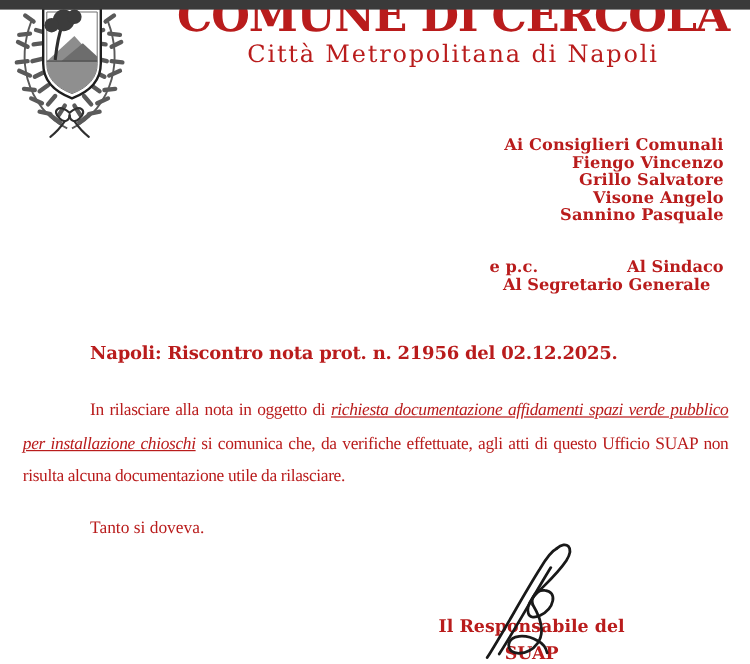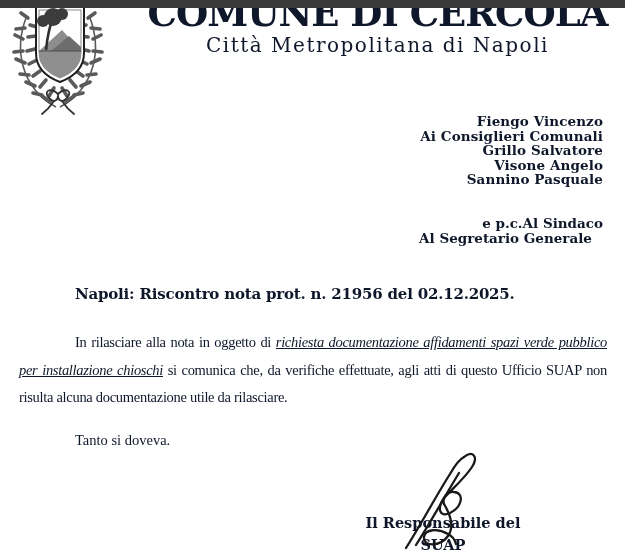--- a/index.html
+++ b/index.html
@@ -1,18 +1,18 @@
 <!DOCTYPE html>
 <html><head>
 <meta charset="utf-8">
 <style>
   html,body{margin:0;padding:0;background:#fff;}
   .page{
     position:relative;width:625px;height:553px;background:#ffffff;
-    overflow:hidden;color:#0f172a;
+    overflow:hidden;color:#b91c1c;
     font-family:"DejaVu Serif", serif;
   }
   .topbar{position:absolute;top:0;left:0;width:625px;height:8px;background:#3a3a3a;z-index:10;}
   .emblem{position:absolute;left:6px;top:4px;width:130px;height:115px;z-index:1;}
   .header-text{position:absolute;left:130px;top:0;width:495px;text-align:center;z-index:2;}
   .title{
     position:absolute;left:0;right:0;top:-9px;
     font-size:37px;font-weight:bold;letter-spacing:-1px;line-height:44px;white-space:nowrap;
   }
   .subtitle{
@@ -20,21 +20,21 @@
     font-size:20px;font-weight:500;letter-spacing:1.5px;white-space:nowrap;
   }
   .recipients{
     position:absolute;right:22px;top:114px;text-align:right;
     font-weight:bold;font-size:13.5px;line-height:14.6px;letter-spacing:0.1px;
   }
   .cc-block{
     position:absolute;left:408px;width:195px;top:216px;
     font-weight:bold;font-size:13.5px;line-height:14.8px;
   }
-  .cc-row{display:flex;justify-content:flex-end;}
+  .cc-row{display:flex;justify-content:space-between;}
   .cc-line2{text-align:center;}
   .subject{
     position:absolute;left:75px;top:285px;
     font-weight:bold;font-size:15px;letter-spacing:-0.2px;
   }
   .subject-text{}
   .body-par{
     position:absolute;left:19px;top:329px;width:588px;
     font-family:"Liberation Serif", serif;
     font-size:14.5px;line-height:27.5px;letter-spacing:-0.3px;
@@ -102,22 +102,22 @@
       </g>
     </svg>
   </div>
 
   <div class="header-text">
     <div class="title">COMUNE DI CERCOLA</div>
     <div class="subtitle">Città Metropolitana di Napoli</div>
   </div>
 
   <div class="recipients">
+    <div>Ai Consiglieri Comunali</div>
     <div>Fiengo Vincenzo</div>
-    <div>Ai Consiglieri Comunali</div>
     <div>Grillo Salvatore</div>
     <div>Visone Angelo</div>
     <div>Sannino Pasquale</div>
   </div>
 
   <div class="cc-block">
     <div class="cc-row">
       <span>e p.c.</span>
       <span>Al Sindaco</span>
     </div>

